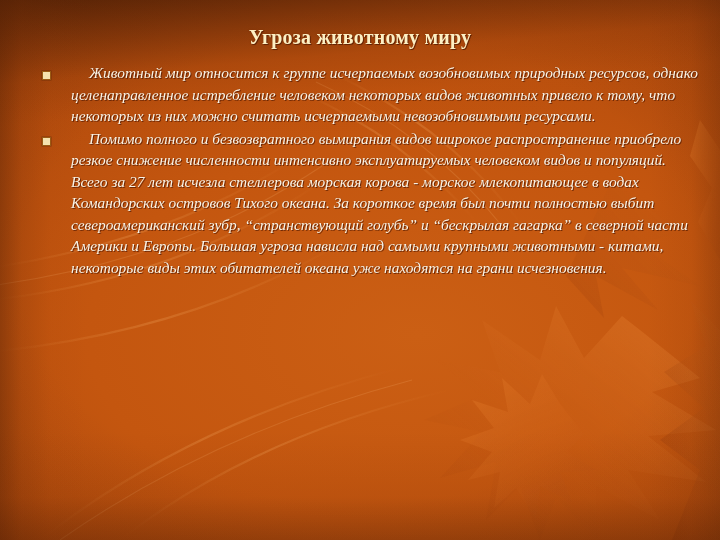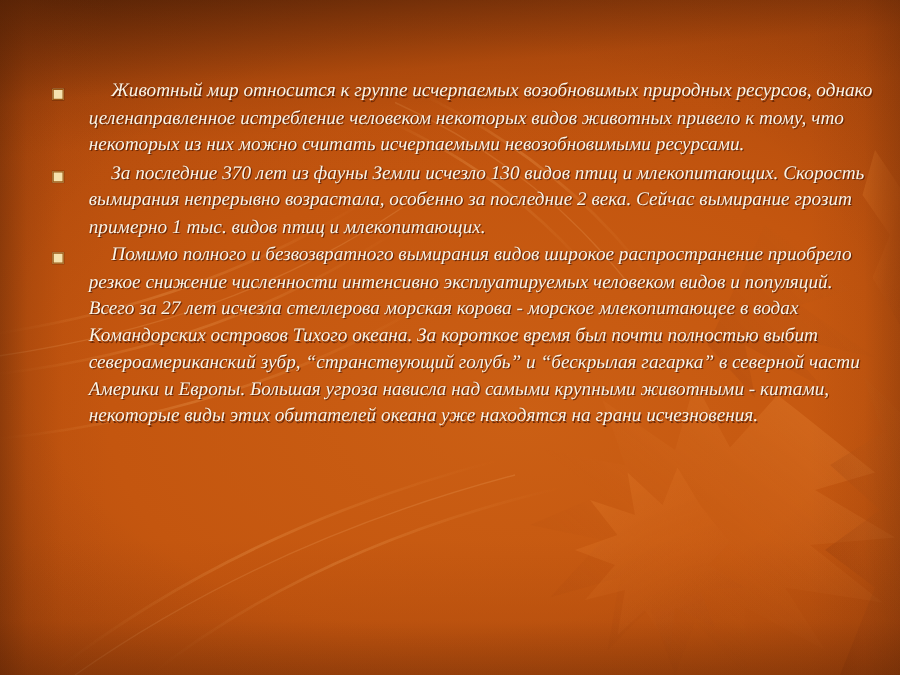--- a/index.html
+++ b/index.html
@@ -193,32 +193,29 @@
   </svg>
 
   <div class="bg-topshade"></div>
   <div class="bg-leftshade"></div>
   <div class="bg-rightshade"></div>
   <div class="bg-bottomshade"></div>
   <div class="bg-vignette"></div>
 
   <div class="content">
 
+    <div class="slide-title">Угроза животному миру</div>
 
     <div class="body-block">
 
       <div class="bullet-row">
         <span class="bullet-marker"></span>
         <span class="bullet-text">Животный мир относится к группе исчерпаемых возобновимых природных ресурсов, однако целенаправленное истребление человеком некоторых видов животных привело к тому, что некоторых из них можно считать исчерпаемыми невозобновимыми ресурсами.</span>
       </div>
 
-      <div class="bullet-row">
-        <span class="bullet-marker"></span>
-        <span class="bullet-text">За последние 370 лет из фауны Земли исчезло 130 видов птиц и млекопитающих. Скорость вымирания непрерывно возрастала, особенно за последние 2 века. Сейчас вымирание грозит примерно 1 тыс. видов птиц и млекопитающих.</span>
-      </div>
 
       <div class="bullet-row">
         <span class="bullet-marker"></span>
         <span class="bullet-text">Помимо полного и безвозвратного вымирания  видов широкое распространение приобрело резкое снижение численности  интенсивно эксплуатируемых человеком видов и популяций. Всего за 27 лет исчезла стеллерова морская корова - морское млекопитающее в водах Командорских островов Тихого океана. За короткое время был почти полностью выбит североамериканский зубр, “странствующий голубь” и “бескрылая гагарка” в северной части Америки и Европы. Большая угроза нависла над самыми крупными животными - китами, некоторые виды этих обитателей океана уже находятся на грани исчезновения.</span>
       </div>
 
     </div>
   </div>
 </div>
 

